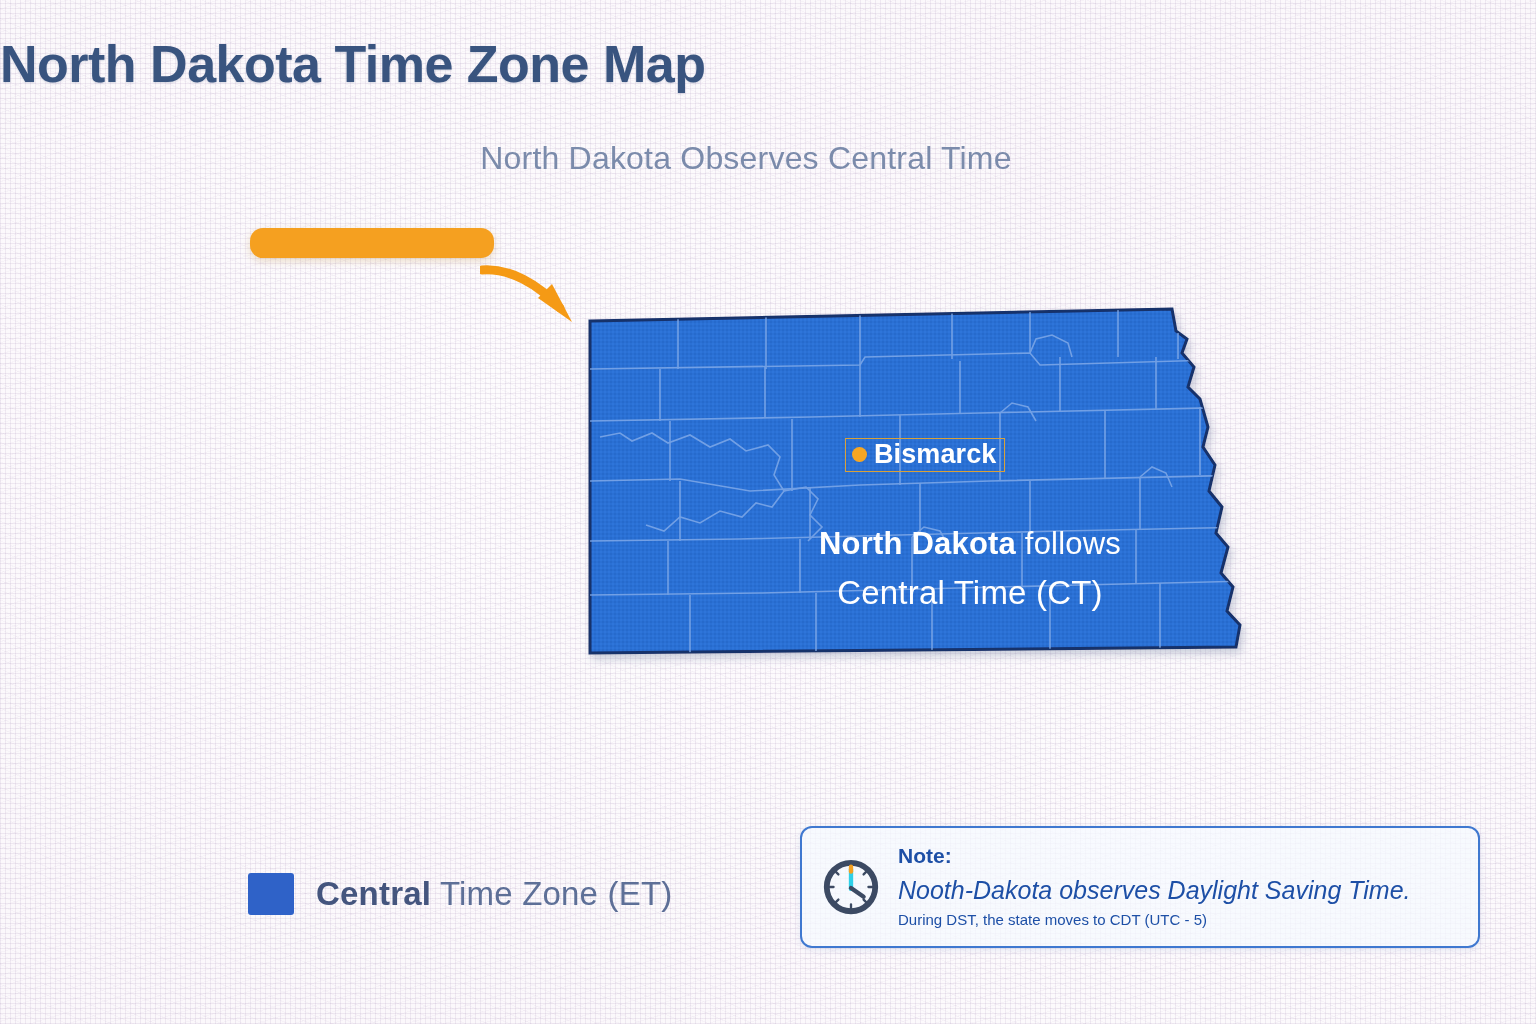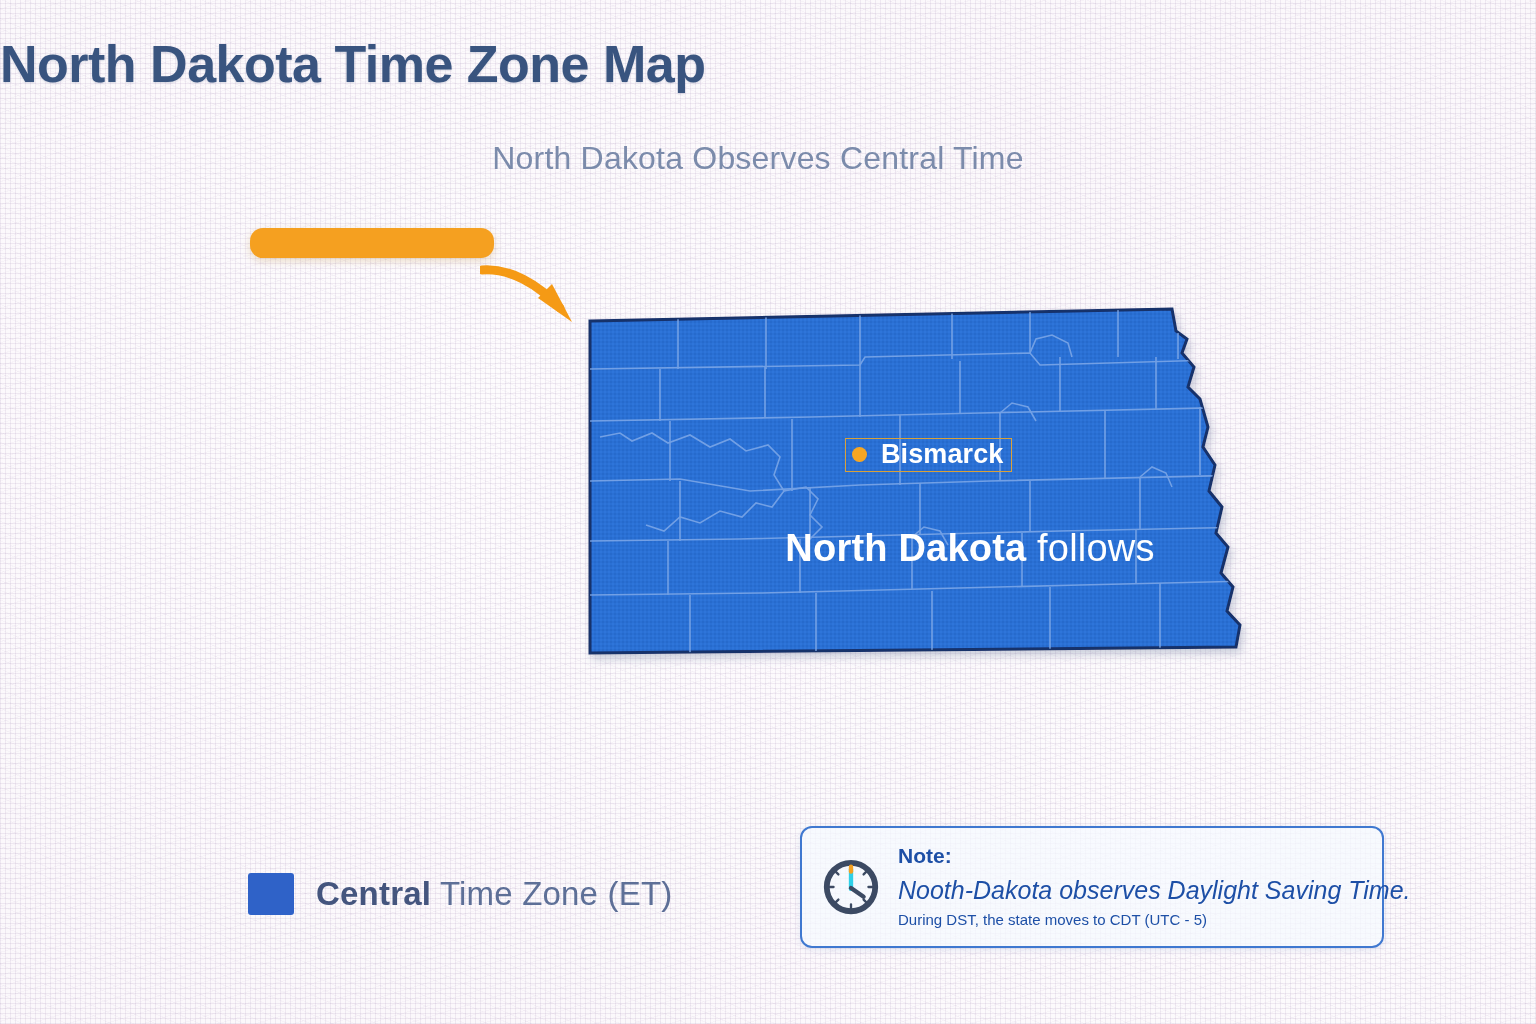--- a/index.html
+++ b/index.html
@@ -38,21 +38,21 @@
     left: 0;
     width: 1536px;
     font-size: 52px;
     font-weight: bold;
     color: #39547f;
     letter-spacing: -0.5px;
     text-shadow: 0 1px 2px rgba(120,130,160,0.28);
   }
   #subtitle {
     top: 140px;
-    left: 16px;
+    left: 4px;
     width: 1484px;
     text-align: center;
     font-size: 32px;
     font-weight: normal;
     color: #7b8bab;
     letter-spacing: 0.2px;
   }
 
   
   #callout {
@@ -97,21 +97,21 @@
   #map-svg { display: block; width: 720px; height: 400px; overflow: visible; }
 
   
   #city-label {
     left: 845px;
     top: 438px;
     padding: 2px 8px 3px 6px;
     border: 1.5px solid #d8a13a;
     display: flex;
     align-items: center;
-    gap: 14px;
+    gap: 7px;
   }
   #city-dot {
     width: 15px; height: 15px;
     border-radius: 50%;
     background: #f6a623;
     flex: none;
   }
   #city-name {
     font-size: 27px;
     font-weight: bold;
@@ -120,21 +120,21 @@
     letter-spacing: 0.1px;
   }
 
   #map-caption {
     left: 620px;
     top: 525px;
     width: 700px;
     text-align: center;
     color: #ffffff;
   }
-  #map-caption .line1 { font-size: 38px; line-height: 1.25; letter-spacing: 0.2px; text-align: center; }
+  #map-caption .line1 { font-size: 31px; line-height: 1.25; letter-spacing: 0.2px; text-align: center; }
   #map-caption .line1 b { font-weight: bold; }
   #map-caption .line1 span.reg { font-weight: normal; }
   #map-caption .line2 { font-size: 33px; font-weight: normal; margin-top: 10px; letter-spacing: 0.2px; }
 
   
   #legend {
     left: 248px;
     top: 873px;
     display: flex;
     align-items: center;
@@ -152,21 +152,21 @@
     color: #5d6f97;
     letter-spacing: 0.2px;
     white-space: nowrap;
   }
   #legend-text b { color: #44557e; font-weight: bold; }
 
   
   #note-box {
     left: 800px;
     top: 826px;
-    width: 584px;
+    width: 680px;
     height: 122px;
     box-sizing: border-box;
     border: 2px solid #3f78d0;
     border-radius: 12px;
     background: rgba(245,249,255,0.72);
     display: flex;
     align-items: center;
     padding: 0 18px;
     gap: 16px;
     box-shadow: 0 2px 7px rgba(120,150,200,0.18);
@@ -277,20 +277,21 @@
 
 <div class="layer" id="city-label">
   <span id="city-dot"></span>
   <span id="city-name">Bismarck</span>
 </div>
 
 <div class="layer" id="map-caption">
   <div class="line1">
     <b>North Dakota</b><span class="reg"> follows</span>
   </div>
+  <div class="line2">Central Time (CT)</div>
 </div>
 
 <div class="layer" id="legend">
   <span id="legend-swatch"></span>
   <span id="legend-text">
     <b>Central</b><span> Time Zone (ET)</span>
   </span>
 </div>
 
 <div class="layer" id="note-box">

